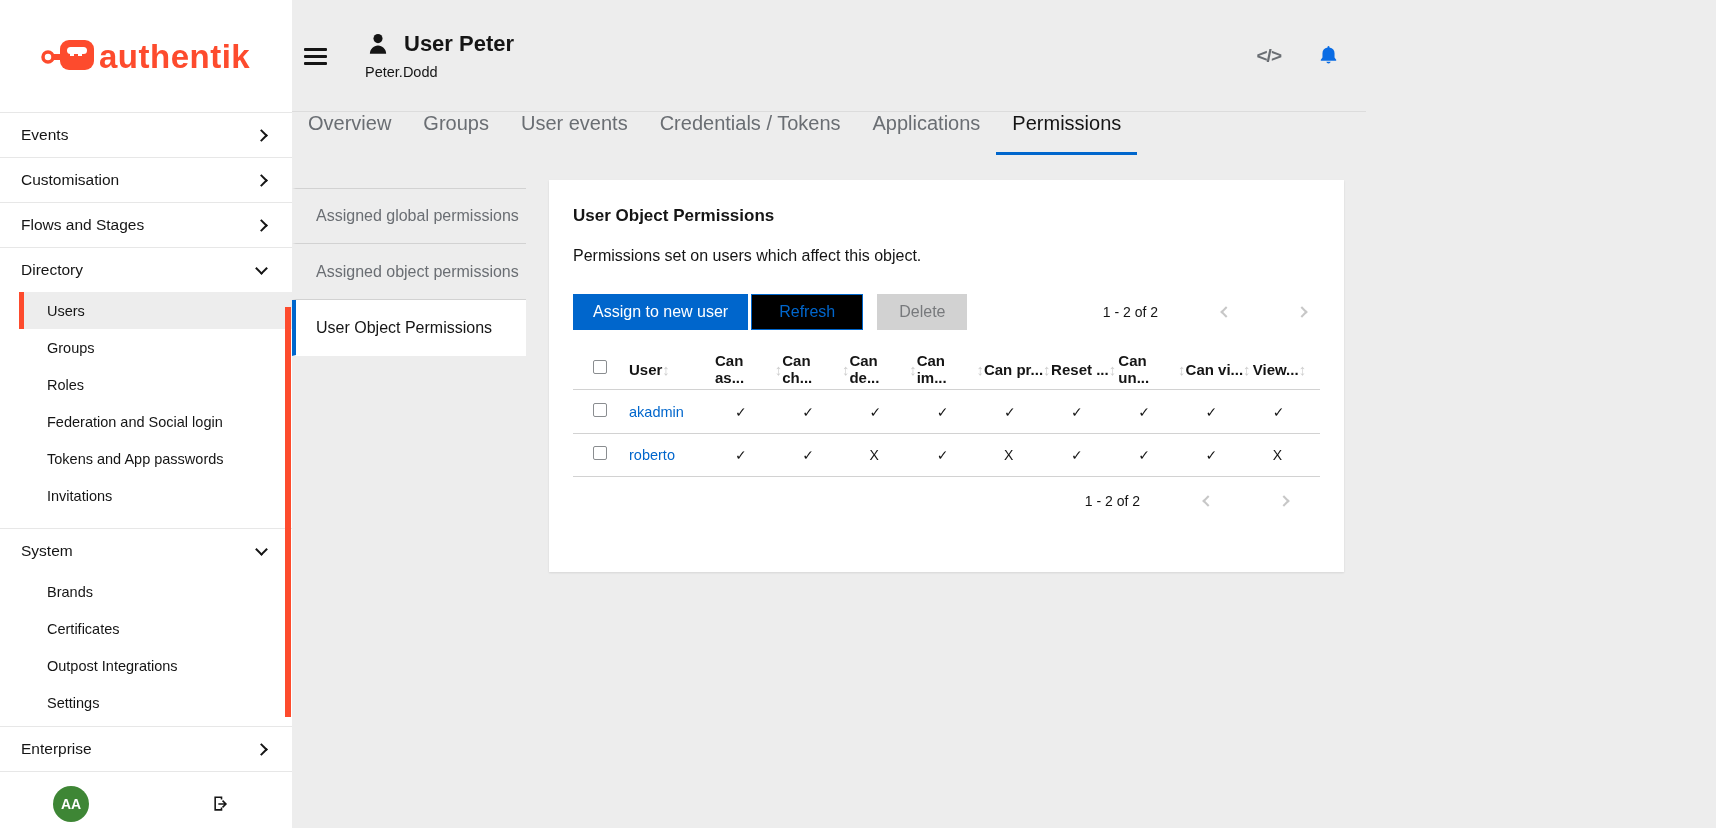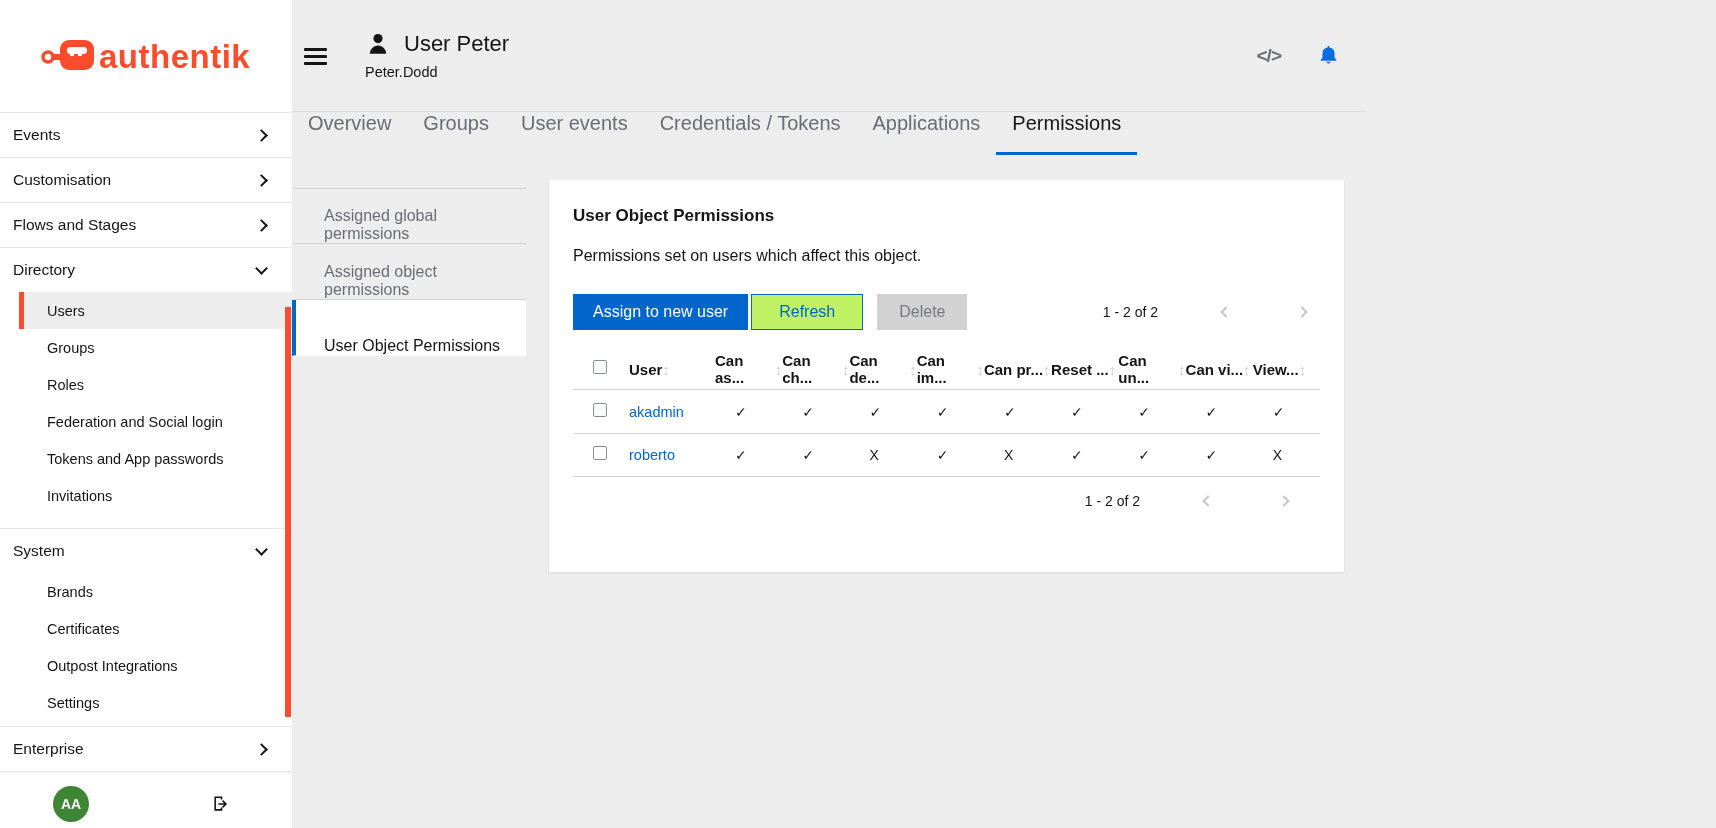--- a/index.html
+++ b/index.html
@@ -7,61 +7,61 @@
   body { font-family:"Liberation Sans", sans-serif; background:#ededed; color:#151515; }
   .app { display:flex; width:1366px; height:828px; }
 
   
   .sidebar { position:relative; width:292px; background:#fff; flex-shrink:0; height:828px; overflow:hidden; }
   .logo-area { height:112px; display:flex; align-items:center; padding-left:40px; }
   .scroll-thumb { position:absolute; top:307px; right:1px; width:6px; height:410px; background:#fd4b2d; z-index:6; }
   nav { border-top:1px solid #e7e7e7; }
   .section { border-bottom:1px solid #e7e7e7; }
   .section.expanded { padding-bottom:14px; }
-  .nav-row { height:44px; display:flex; align-items:center; position:relative; padding-left:13px; font-size:15.5px; cursor:pointer; }
+  .nav-row { height:44px; display:flex; align-items:center; position:relative; padding-left:21px; font-size:15.5px; cursor:pointer; }
   .chev { width:9px; height:9px; border-right:2.4px solid #151515; border-bottom:2.4px solid #151515; position:absolute; right:26px; }
   .chev.right { transform:rotate(-45deg); }
   .chev.down { transform:rotate(45deg); top:16px; }
   .sub-row { height:37px; display:flex; align-items:center; margin-left:19px; border-left:5px solid transparent; padding-left:23px; font-size:14.5px; cursor:pointer; }
   .sub-row.active { border-left-color:#fd4b2d; background:#ededed; }
   .account-row { display:flex; align-items:center; justify-content:space-between; height:63px; padding:0 61px 0 53px; }
   .avatar { width:36px; height:36px; border-radius:50%; background:#3e8635; color:#fff; font-size:14px; font-weight:700; display:flex; align-items:center; justify-content:center; cursor:pointer; }
 
   
   main { flex:1; display:flex; flex-direction:column; background:#ededed; min-width:0; }
   .masthead { height:112px; display:flex; align-items:center; padding:0 26px 0 12px; border-bottom:1px solid #dcdcdc; }
   .hamburger { width:23px; display:flex; flex-direction:column; gap:4px; cursor:pointer; margin-top:2px; }
   .hamburger span { display:block; height:3.2px; background:#151515; border-radius:1px; }
   .user-block { margin-left:38px; display:flex; flex-direction:column; gap:7px; }
   .title-row { display:flex; align-items:center; gap:13px; }
-  .page-title { font-size:22px; font-weight:400; }
+  .page-title { font-size:22px; font-weight:700; }
   .page-subtitle { font-size:14.5px; }
   .mast-icons { margin-left:auto; display:flex; align-items:center; gap:36px; }
   .code-icon { font-size:19px; font-weight:700; color:#6a6e73; letter-spacing:-1px; cursor:pointer; }
 
   .tabs { display:flex; height:43px; }
   .tab { padding:0 16px; display:flex; align-items:flex-start; font-size:20px; color:#6a6e73; border-bottom:3px solid transparent; cursor:pointer; }
   .tab.active { color:#151515; border-bottom-color:#0066cc; }
 
   .banner { height:29px; background:#73bcf7; display:flex; align-items:center; padding-left:18px; font-size:14px; gap:5px; }
   .banner .banner-link { color:#151515; text-decoration:underline; cursor:pointer; }
 
   .content { flex:1; display:flex; align-items:flex-start; padding:25px 22px 0 0; }
   .subtabs { width:234px; margin-top:8px; flex-shrink:0; }
-  .subtab { height:56px; display:flex; align-items:flex-end; padding-left:28px; font-size:16px; color:#6a6e73; background:#ededed; border-bottom:1px solid #d2d2d2; border-left:4px solid transparent; cursor:pointer; }
+  .subtab { height:56px; display:flex; align-items:center; padding-left:20px; font-size:16px; color:#6a6e73; background:#ededed; border-bottom:1px solid #d2d2d2; border-left:4px solid transparent; cursor:pointer; }
   .subtab:first-child { border-top:1px solid #d2d2d2; }
   .subtab.active { background:#fff; color:#151515; border-left-color:#0066cc; border-bottom-color:#fff; }
 
   .card { flex:1; background:#fff; min-height:392px; margin-left:23px; padding:26px 24px 28px; box-shadow:0 1px 2px rgba(0,0,0,0.1); }
   .card-title { font-size:17px; font-weight:700; }
   .card-desc { font-size:16px; margin-top:21px; }
   .toolbar { margin-top:29px; display:flex; align-items:center; }
   .btn { height:36px; font-size:16px; display:inline-flex; align-items:center; justify-content:center; border:none; cursor:pointer; font-family:inherit; }
   .btn-primary { background:#0066cc; color:#fff; padding:0 20px; }
-  .btn-secondary { background:#bef264; color:#0066cc; border:1px solid #0066cc; padding:0 27px; margin-left:3px; }
+  .btn-secondary { background:#000000; color:#0066cc; border:1px solid #0066cc; padding:0 27px; margin-left:3px; }
   .btn-disabled { background:#d2d2d2; color:#77797c; padding:0 22px; margin-left:14px; cursor:default; }
   .pagination { display:flex; align-items:center; font-size:14px;gap:38px; }
   .toolbar .pagination { margin-left:auto; margin-right:14px; }
   .pg-chev { width:8px; height:8px; border-right:2px solid #c7c7c7; border-bottom:2px solid #c7c7c7; cursor:pointer; }
   .pg-prev { transform:rotate(135deg); margin-left:26px; }
   .pg-next { transform:rotate(-45deg); margin-left:30px; }
 
   .table { margin-top:19px; }
   .trow { display:grid; grid-template-columns:48px 94px repeat(9, 1fr); align-items:center; }
   .thead { height:40px; }

